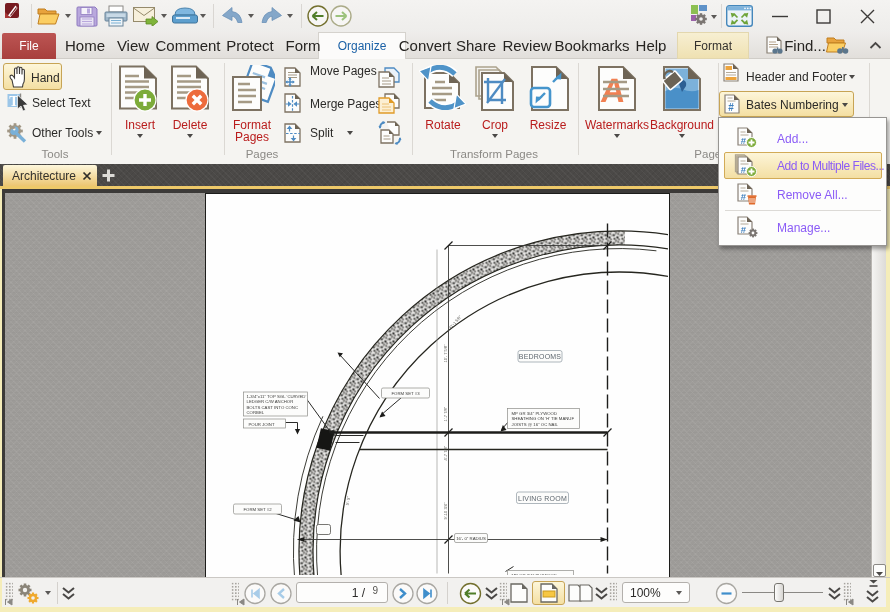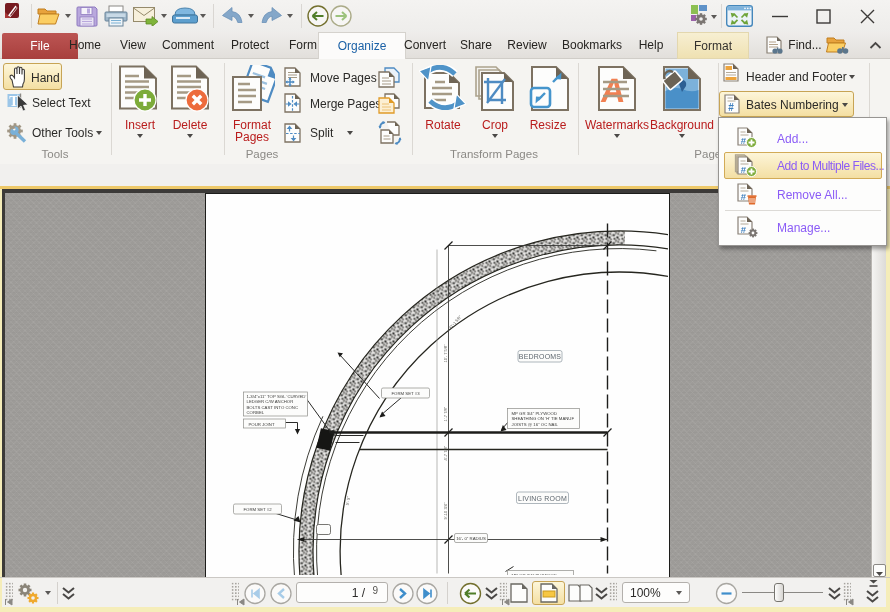--- a/index.html
+++ b/index.html
@@ -15,22 +15,22 @@
 .dd { width:0; height:0; border-left:3.5px solid transparent; border-right:3.5px solid transparent; border-top:4px solid #5a5856; }
 #title { font-size:12px; letter-spacing:0.4px; color:#3a3836; }
 #qlaunch { left:533px; top:7px; width:137px; height:18px; border:1px solid #b3b0ac; border-radius:4px; background:#fdfdfd; }
 #qlaunch span { position:absolute; left:8px; top:50%; transform:translateY(-50%); font-size:10px; letter-spacing:-0.1px; color:#8f8d8a; }
 
 
 .winbtn { stroke:#3c3a38; stroke-width:1.4; fill:none; }
 
 
 #menubar { left:0; top:32px; width:890px; height:27px; background:linear-gradient(#efedeb,#e2dfdb); border-bottom:1px solid #d0cdc8; }
-.mtab { position:absolute; top:50%; transform:translate(-50%,-50%); font-size:12px; color:#262421; }
-#filetab { left:2px; top:1px; width:76px; height:26px; background:linear-gradient(#bc5553,#a83f3d); border-radius:2px 2px 0 0; }
+.mtab { position:absolute; top:50%; transform:translate(-50%,-50%); font-size:15px; color:#262421; }
+#filetab { left:2px; top:1px; width:54px; height:26px; background:linear-gradient(#bc5553,#a83f3d); border-radius:2px 2px 0 0; }
 #filetab span { position:absolute; left:50%; top:50%; transform:translate(-50%,-50%); color:#fff; font-size:12px; }
 #orgtab { left:318px; top:0px; width:88px; height:27px; background:#fcfbfa; border:1px solid #d5d2cd; border-bottom:none; }
 #orgtab span { position:absolute; left:50%; top:50%; transform:translate(-50%,-50%); color:#1b61a6; font-size:12px; }
 #formattab { left:677px; top:0px; width:72px; height:27px; background:linear-gradient(#f7efd2,#efe1b2); border:1px solid #e3d7ae; }
 #formattab span { position:absolute; left:50%; top:50%; transform:translate(-50%,-50%); color:#33312e; font-size:12px; }
 
 
 #ribbon { left:0; top:59px; width:890px; height:105px; background:#f5f4f1; }
 .rsep { position:absolute; top:4px; height:92px; width:1px; background:#dbd8d3; }
 .rlabel { position:absolute; top:89px; transform:translateX(-50%); font-size:11.5px; color:#8b8985; }
@@ -296,21 +296,21 @@
 
     <svg class="abs" style="left:284px;top:8px" width="18" height="20" viewBox="0 0 18 20">
       <path d="M1 1 h10 l5 5 v13 h-15 z" fill="#fdfdfc" stroke="#7d7262" stroke-width="1.3"></path>
       <path d="M11 1 l5 5 h-5 z" fill="#6e6455"></path>
       <path d="M4 5.5 h7 M4 8 h9 M4 10.5 h9" stroke="#a59a85" stroke-width="1.1"></path>
       <g stroke="#4e8bc2" stroke-width="1.5" fill="#4e8bc2">
         <path d="M6 11.5 v7 M2.5 15 h7" stroke-linecap="round"></path>
         <path d="M6 10.3 l-1.7 2.1 h3.4 z M6 19.7 l-1.7-2.1 h3.4 z M1.3 15 l2.1-1.7 v3.4 z M10.7 15 l-2.1-1.7 v3.4 z" stroke="none"></path>
       </g>
     </svg>
-    <div class="srow" style="left:310px;top:12px">Move Pages</div>
+    <div class="srow" style="left:310px;top:5px">Move Pages</div>
     <svg class="abs" style="left:284px;top:34px" width="18" height="20" viewBox="0 0 18 20">
       <path d="M1 1 h10 l5 5 v13 h-15 z" fill="#fdfdfc" stroke="#7d7262" stroke-width="1.3"></path>
       <path d="M11 1 l5 5 h-5 z" fill="#6e6455"></path>
       <path d="M8.5 3 v16" stroke="#4e8bc2" stroke-width="1.2" stroke-dasharray="2.5 1.6"></path>
       <path d="M1.5 11 l3.4 0 M6.6 11 l-2-1.6 v3.2 z" fill="#4e8bc2" stroke="#4e8bc2" stroke-width="1.2"></path>
       <path d="M15.5 11 l-3.4 0 M10.4 11 l2-1.6 v3.2 z" fill="#4e8bc2" stroke="#4e8bc2" stroke-width="1.2"></path>
     </svg>
     <div class="srow" style="left:310px;top:38px">Merge Pages</div>
     <svg class="abs" style="left:284px;top:64px" width="18" height="20" viewBox="0 0 18 20">
       <path d="M1 1 h10 l5 5 v13 h-15 z" fill="#fdfdfc" stroke="#7d7262" stroke-width="1.3"></path>
@@ -418,20 +418,31 @@
     <svg class="abs" style="left:724px;top:35px" width="16" height="20" viewBox="0 0 16 20">
       <path d="M1 1 h9 l5 5 v13 h-14 z" fill="#fdfdfc" stroke="#8a8177" stroke-width="1.2"></path>
       <path d="M10 1 l5 5 h-5 z" fill="#6e6455"></path>
       <path d="M3.5 4 h5 M3.5 7 h8" stroke="#b5ab99" stroke-width="1.1"></path>
       <text x="7" y="17" font-size="10" font-weight="bold" text-anchor="middle" fill="#3f7fbe">#</text>
     </svg>
     <div class="srow" style="left:746px;top:39px">Bates Numbering</div>
     <div class="rdd" style="left:845px;top:44px"></div>
   </div>
 
+  <div id="tabbar" class="abs">
+    <div id="doctab">
+        <span>Architecture</span>
+      <svg class="abs" style="left:79px;top:6px" width="10" height="10" viewBox="0 0 10 10">
+        <path d="M1.5 1.5 L8.5 8.5 M8.5 1.5 L1.5 8.5" stroke="#2e2c29" stroke-width="1.7"></path>
+      </svg>
+    </div>
+    <svg class="abs" style="left:101px;top:4px" width="15" height="15" viewBox="0 0 15 15">
+      <path d="M7.5 1.5 v12 M1.5 7.5 h12" stroke="#dddbd7" stroke-width="3"></path>
+    </svg>
+  </div>
   <div id="yellowline" class="abs"></div>
 
   <div id="docarea" class="abs">
     <div id="doctex" class="abs"></div>
     <div id="docdarkT" class="abs"></div>
     <div id="docdarkL" class="abs"></div>
     <div id="page" class="abs">
         <svg width="462" height="381" viewBox="0 0 462 381" style="position:absolute;left:0;top:0">
 <defs>
 <pattern id="speck" width="8" height="8" patternUnits="userSpaceOnUse">

